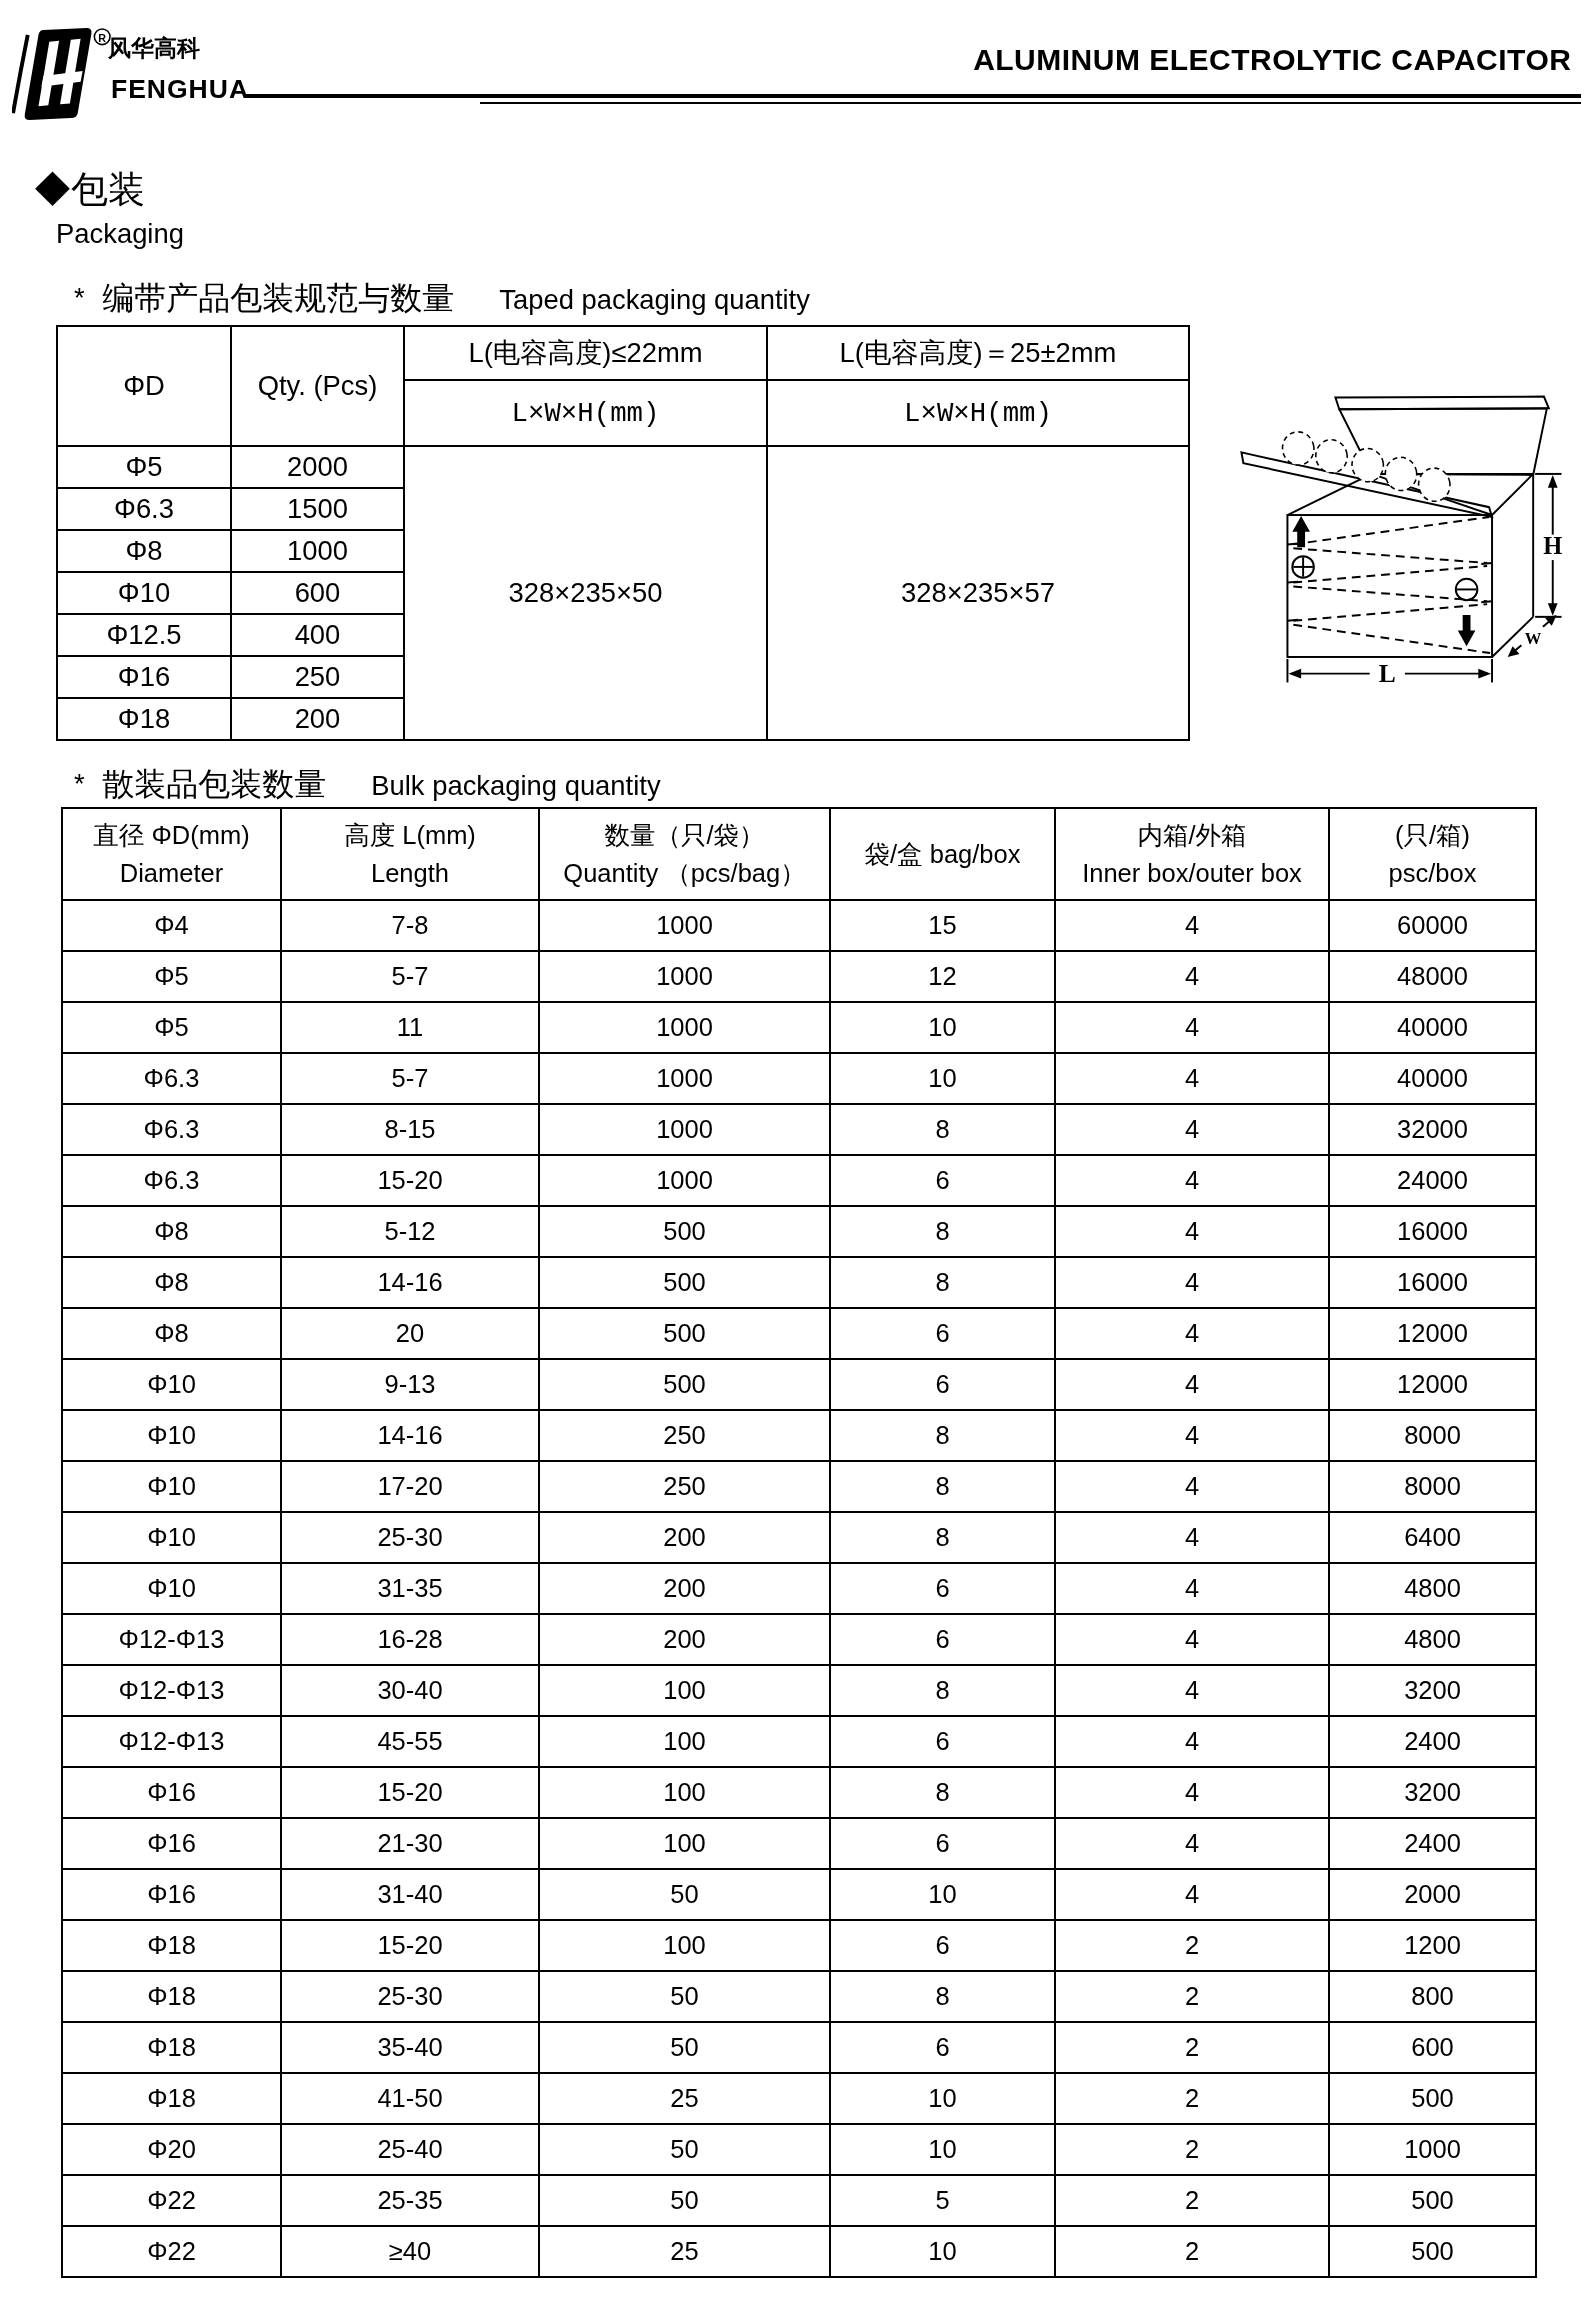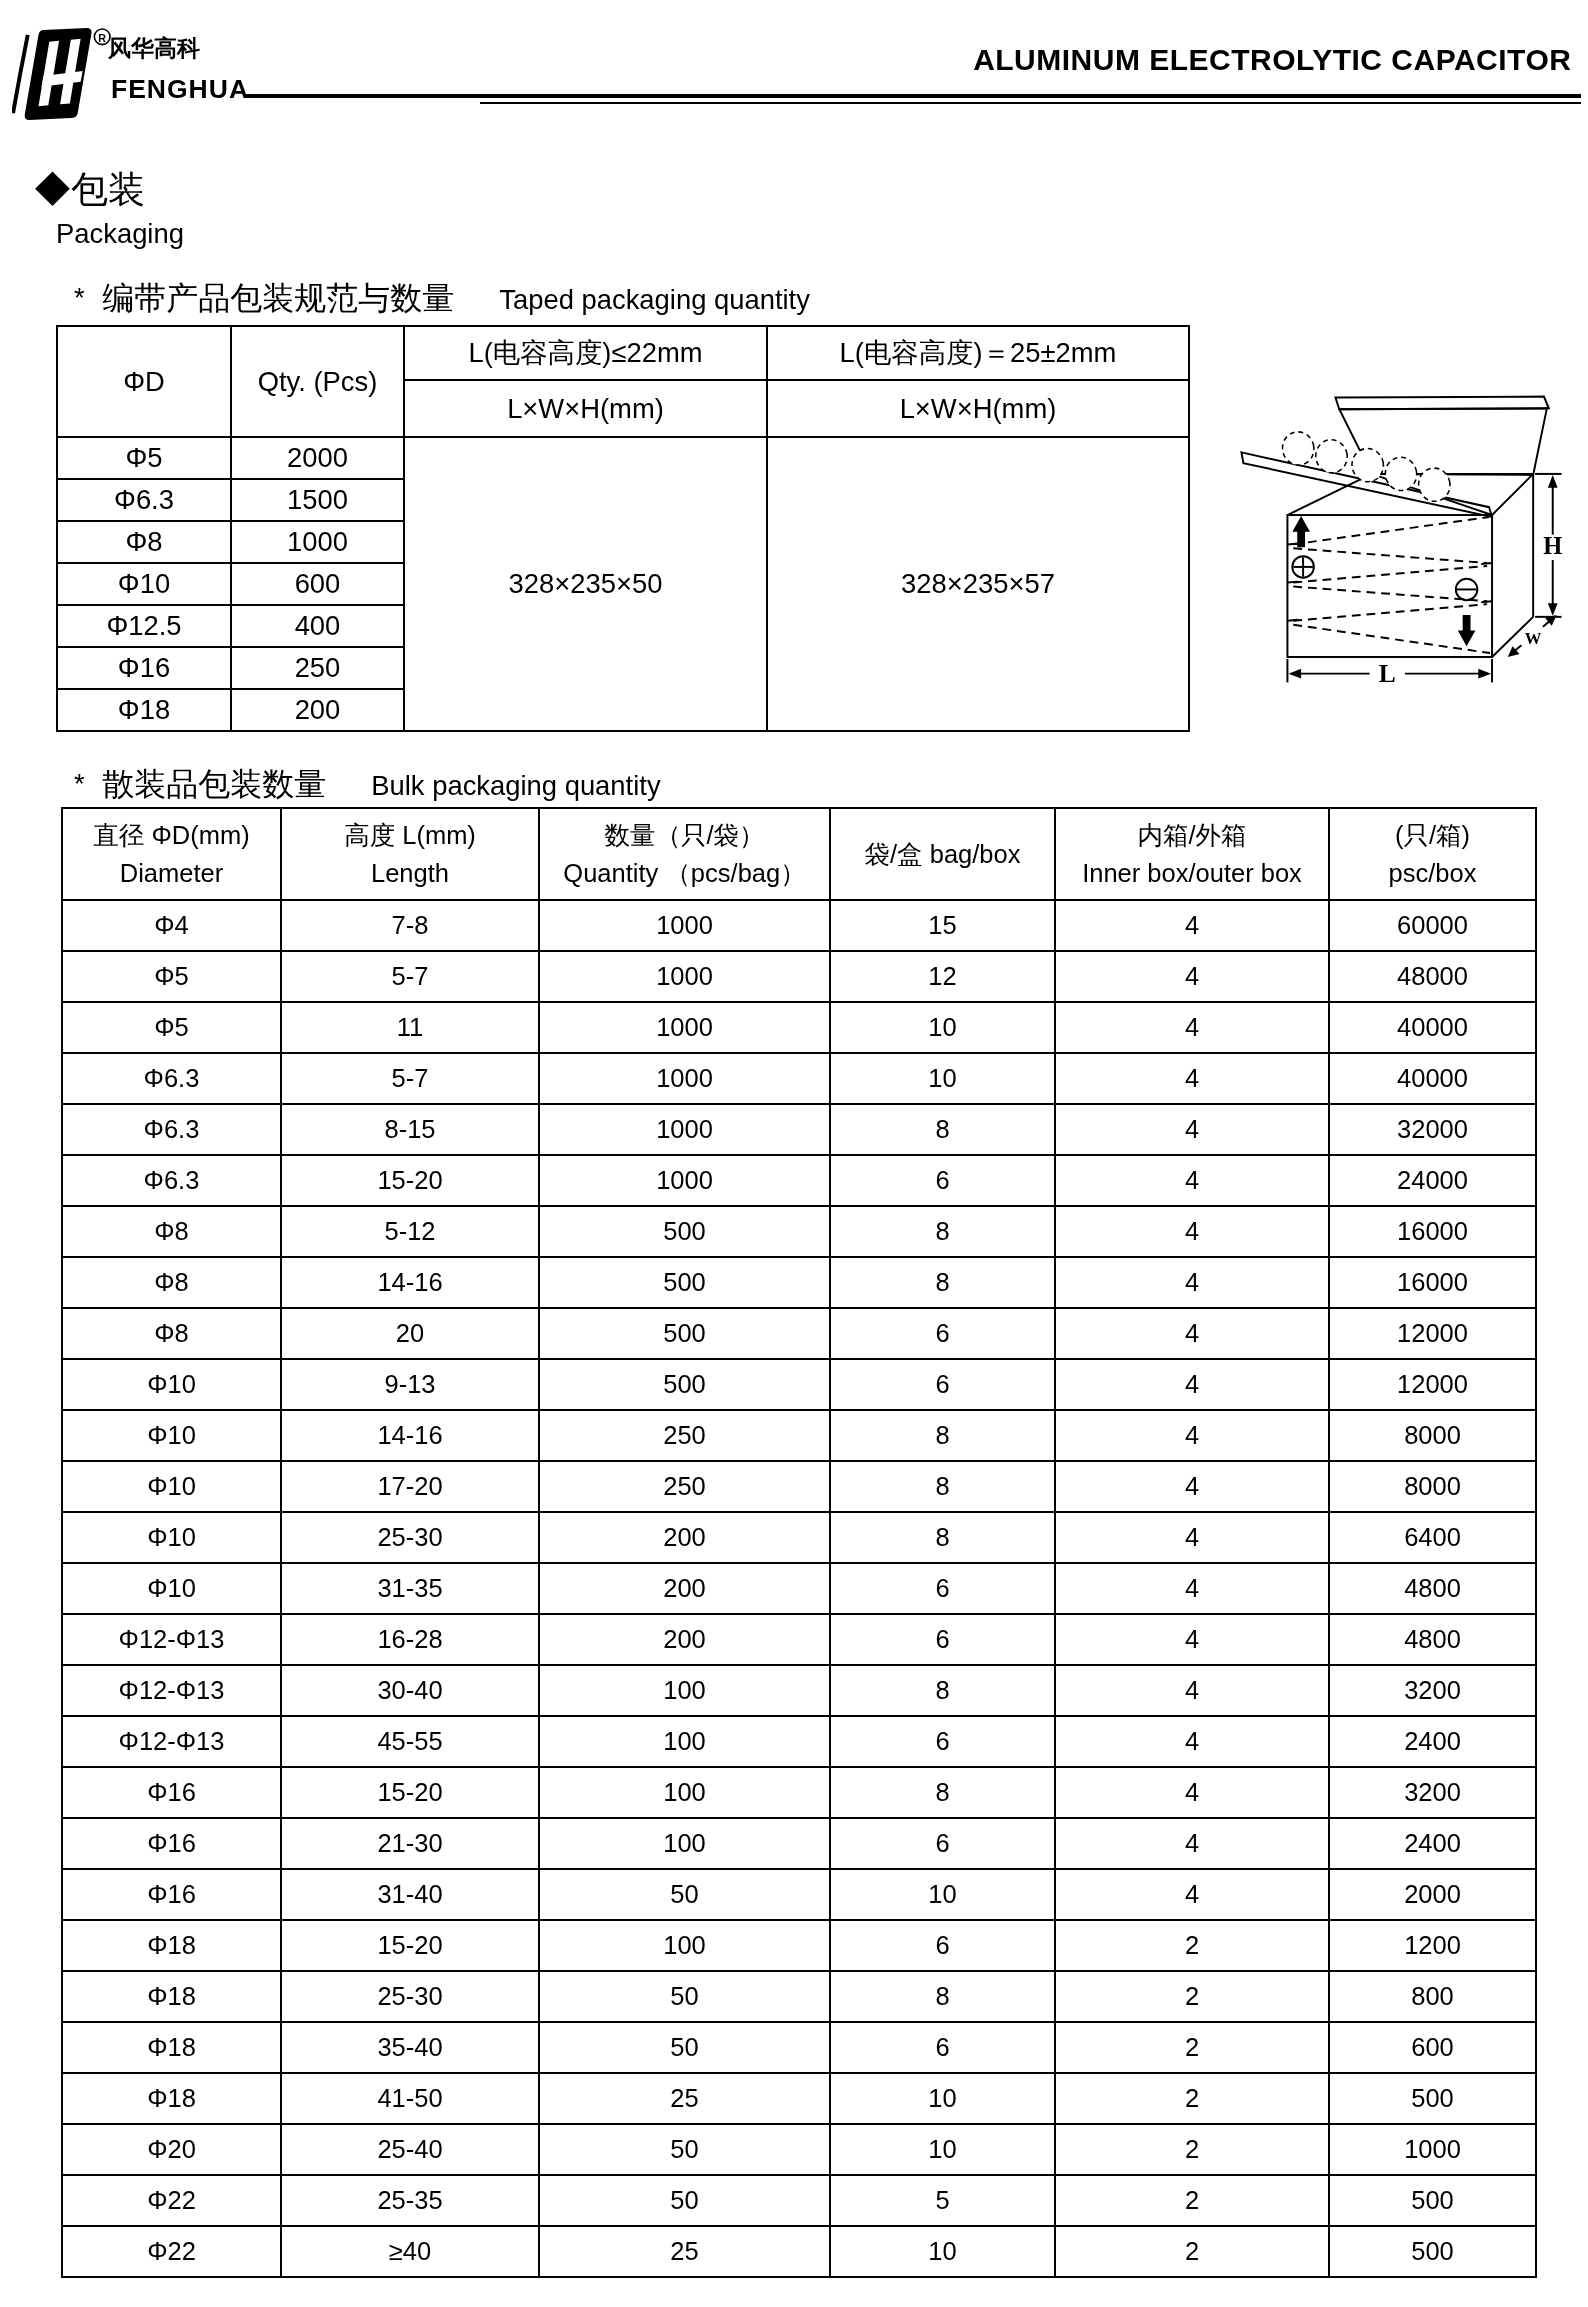--- a/index.html
+++ b/index.html
@@ -31,21 +31,21 @@
   .cap1{left:54px;top:277px;}
   .cap2{left:54px;top:763px;}
 
   
   table{border-collapse:collapse;table-layout:fixed;border-radius:22px;}
   th,td{padding:0;text-align:center;vertical-align:middle;font-weight:normal;color:#000;}
 
   .t1{left:56px;top:325px;width:1133px;border:2.9px solid #000;}
   .t1 th,.t1 td{border:2px solid #000;font-size:27.4px;}
   .t1 thead tr:nth-child(1){height:54px;}
-  .t1 thead tr:nth-child(2){height:57px;}
+  .t1 thead tr:nth-child(2){height:66px;font-family:Liberation Mono, monospace;}
   .t1 tbody tr{height:42px;}
 
   .t2{left:61px;top:807px;width:1474px;border:2.9px solid #000;}
   .t2 th,.t2 td{border:2px solid #000;border-top-width:2.9px;border-bottom-width:2.9px;font-size:25.5px;}
   .t2 thead tr{height:92px;}
   .t2 th{line-height:38px;}
   .t2 tbody tr{height:51px;}
 
   
   .diagram{left:1215px;top:263px;}

